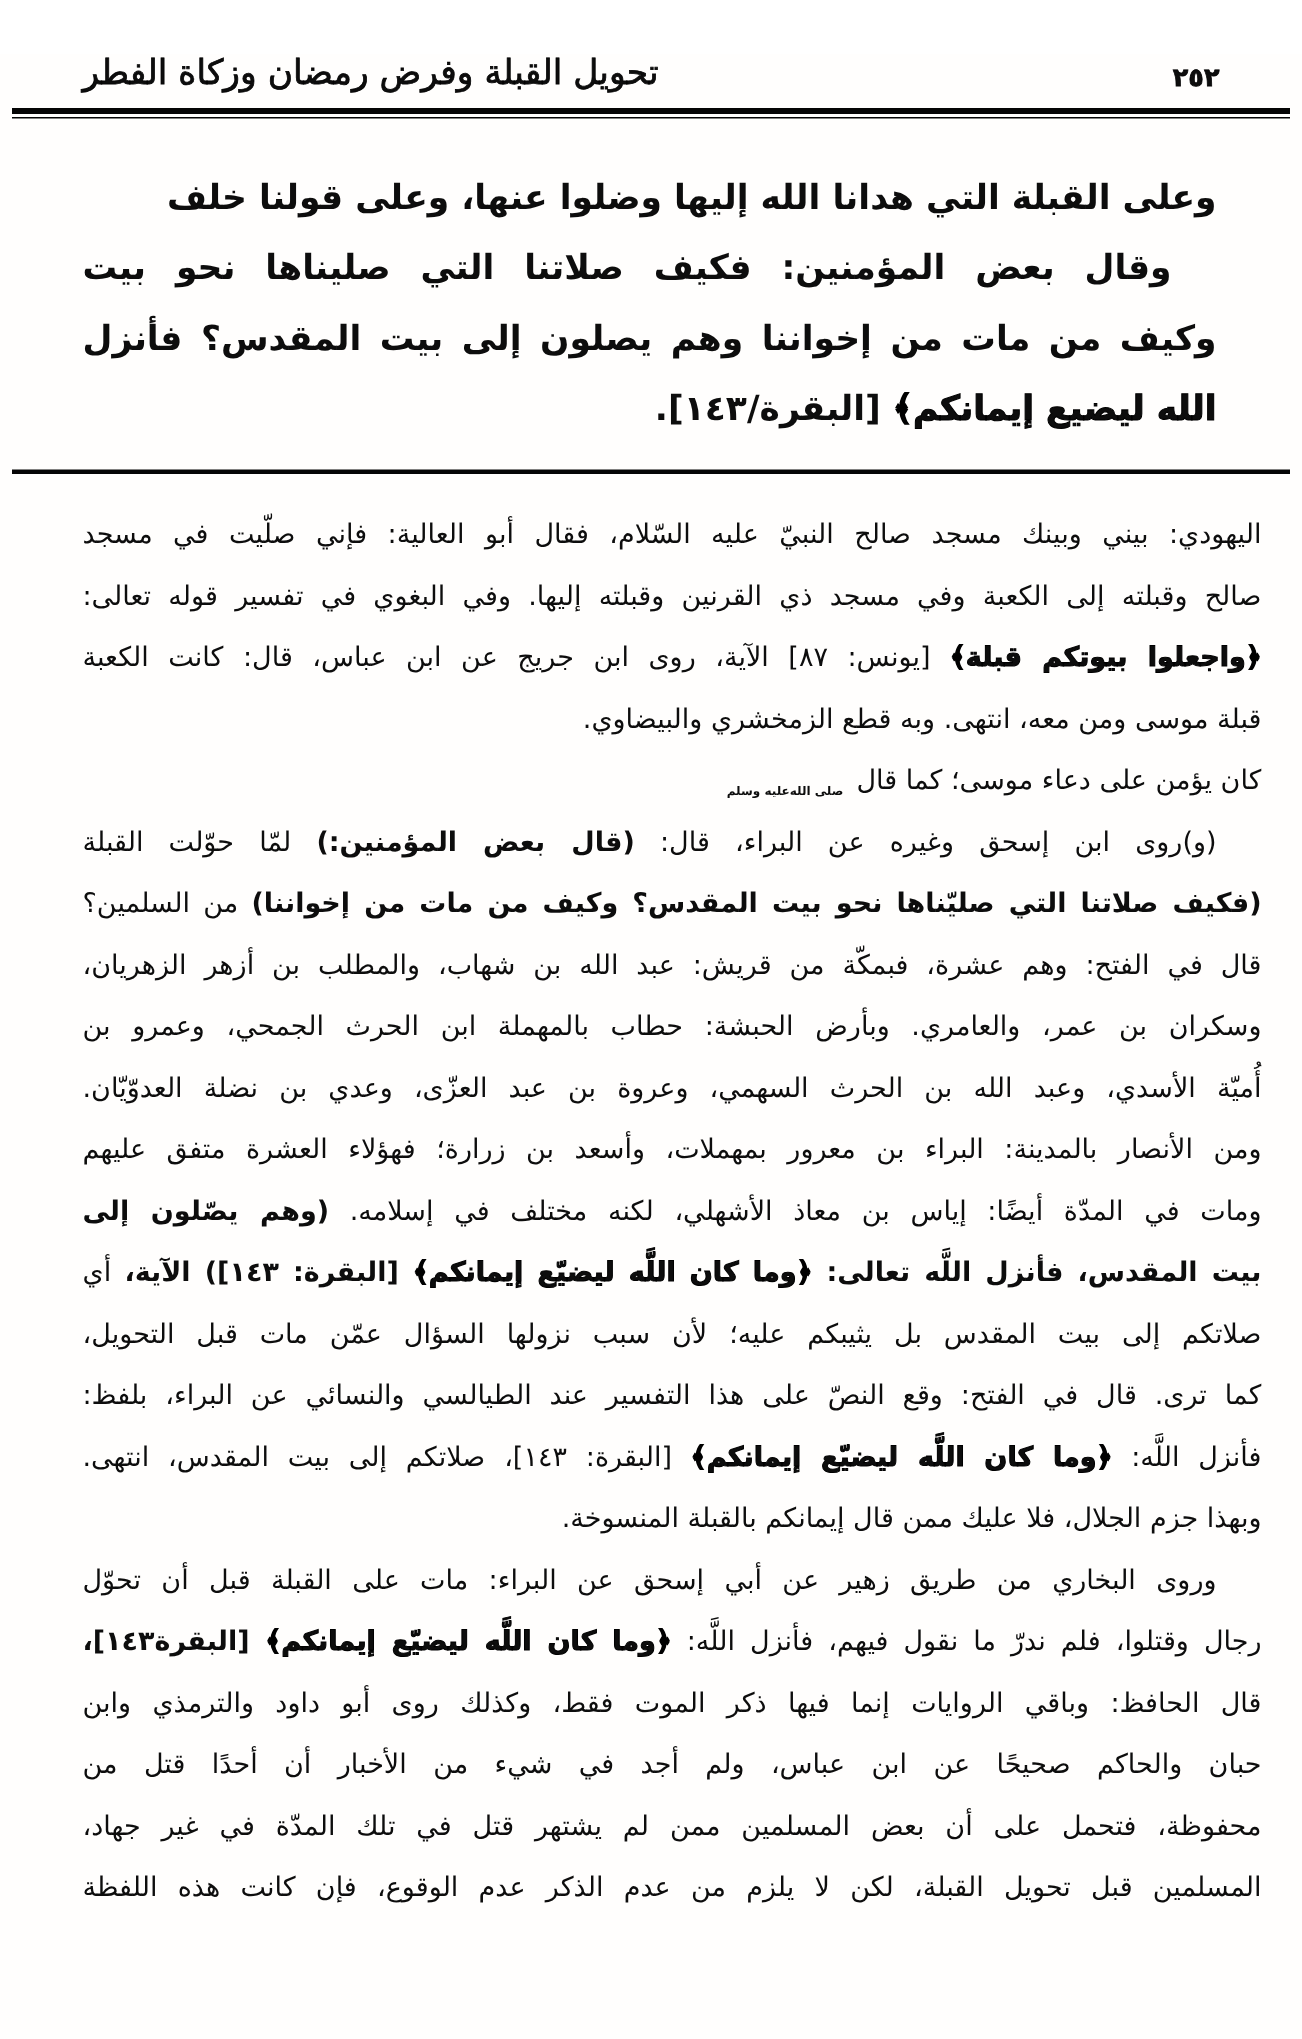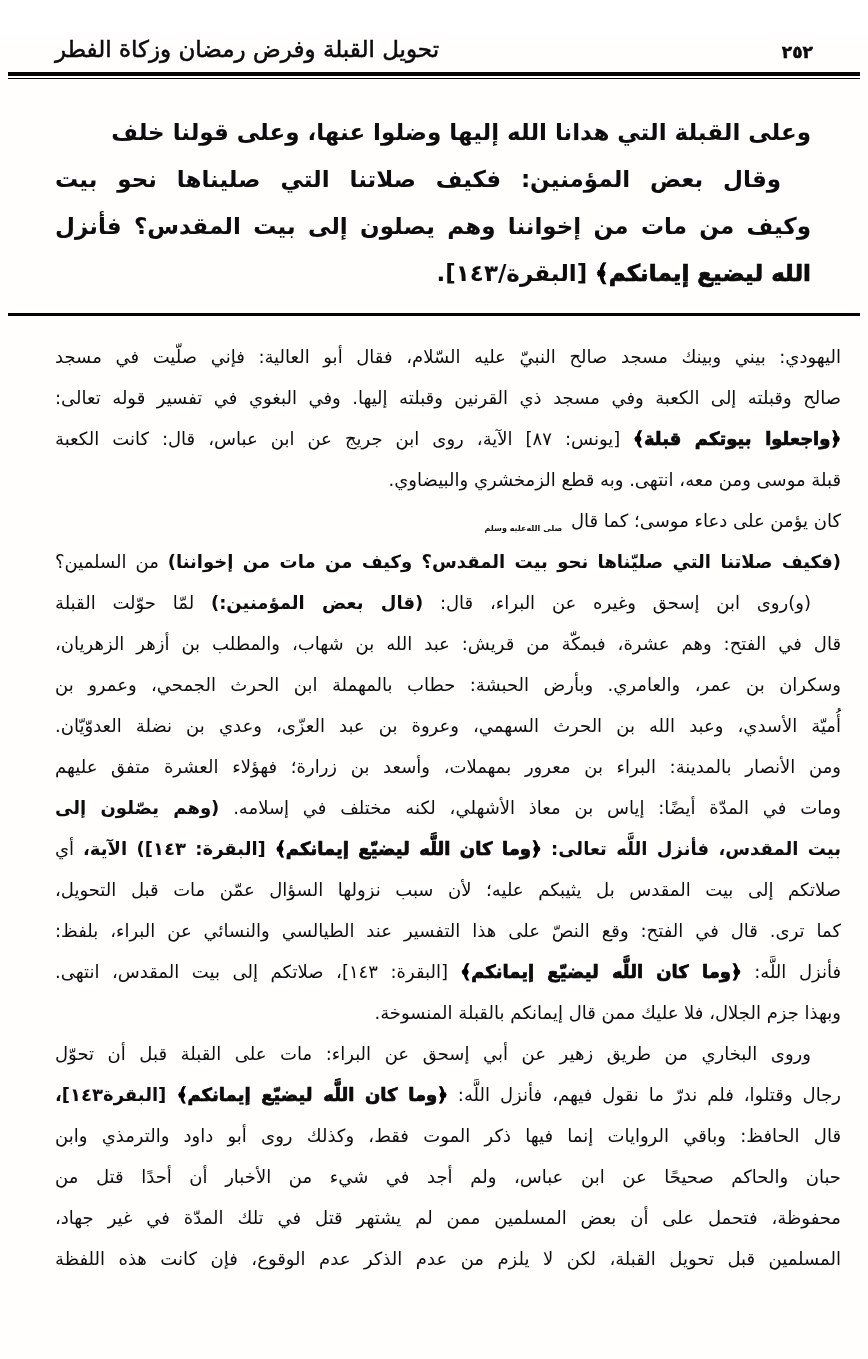--- a/index.html
+++ b/index.html
@@ -92,22 +92,22 @@
 
   <div class="commentary">
       <div class="line j"><span class="">اليهودي: بيني وبينك مسجد صالح النبيّ عليه السّلام، فقال أبو العالية: فإني صلّيت في مسجد</span></div>
       <div class="line j"><span class="">صالح وقبلته إلى الكعبة وفي مسجد ذي القرنين وقبلته إليها. وفي البغوي في تفسير قوله تعالى:</span></div>
       <div class="line j"><span class="b q">﴿واجعلوا بيوتكم قبلة﴾</span><span class=""> [يونس: ٨٧] الآية، روى ابن جريج عن ابن عباس، قال: كانت الكعبة</span></div>
       <div class="line"><span class="">قبلة موسى ومن معه، انتهى. وبه قطع الزمخشري والبيضاوي.</span></div>
       <div class="line"><span class="">كان يؤمن على دعاء موسى؛ كما قال </span><span class="saw">
           <span class="saw-row">صلى الله</span>
           <span class="saw-row">عليه وسلم</span>
         </span></div>
+      <div class="line j ind"><span class="">(و)روى ابن إسحق وغيره عن البراء، قال: </span><span class="b">(قال بعض المؤمنين:)</span><span class=""> لمّا حوّلت القبلة</span></div>
       <div class="line j"><span class="b">(فكيف صلاتنا التي صليّناها نحو بيت المقدس؟ وكيف من مات من إخواننا)</span><span class=""> من السلمين؟</span></div>
-      <div class="line j ind"><span class="">(و)روى ابن إسحق وغيره عن البراء، قال: </span><span class="b">(قال بعض المؤمنين:)</span><span class=""> لمّا حوّلت القبلة</span></div>
       <div class="line j"><span class="">قال في الفتح: وهم عشرة، فبمكّة من قريش: عبد الله بن شهاب، والمطلب بن أزهر الزهريان،</span></div>
       <div class="line j"><span class="">وسكران بن عمر، والعامري. وبأرض الحبشة: حطاب بالمهملة ابن الحرث الجمحي، وعمرو بن</span></div>
       <div class="line j"><span class="">أُميّة الأسدي، وعبد الله بن الحرث السهمي، وعروة بن عبد العزّى، وعدي بن نضلة العدوّيّان.</span></div>
       <div class="line j"><span class="">ومن الأنصار بالمدينة: البراء بن معرور بمهملات، وأسعد بن زرارة؛ فهؤلاء العشرة متفق عليهم</span></div>
       <div class="line j"><span class="">ومات في المدّة أيضًا: إياس بن معاذ الأشهلي، لكنه مختلف في إسلامه. </span><span class="b">(وهم يصّلون إلى</span></div>
       <div class="line j"><span class="b">بيت المقدس، فأنزل اللَّه تعالى: </span><span class="b q">﴿وما كان اللَّه ليضيّع إيمانكم﴾</span><span class="b"> [البقرة: ١٤٣]) الآية،</span><span class=""> أي</span></div>
       <div class="line j"><span class="">صلاتكم إلى بيت المقدس بل يثيبكم عليه؛ لأن سبب نزولها السؤال عمّن مات قبل التحويل،</span></div>
       <div class="line j"><span class="">كما ترى. قال في الفتح: وقع النصّ على هذا التفسير عند الطيالسي والنسائي عن البراء، بلفظ:</span></div>
       <div class="line j"><span class="">فأنزل اللَّه: </span><span class="b q">﴿وما كان اللَّه ليضيّع إيمانكم﴾</span><span class=""> [البقرة: ١٤٣]، صلاتكم إلى بيت المقدس، انتهى.</span></div>
       <div class="line"><span class="">وبهذا جزم الجلال، فلا عليك ممن قال إيمانكم بالقبلة المنسوخة.</span></div>

